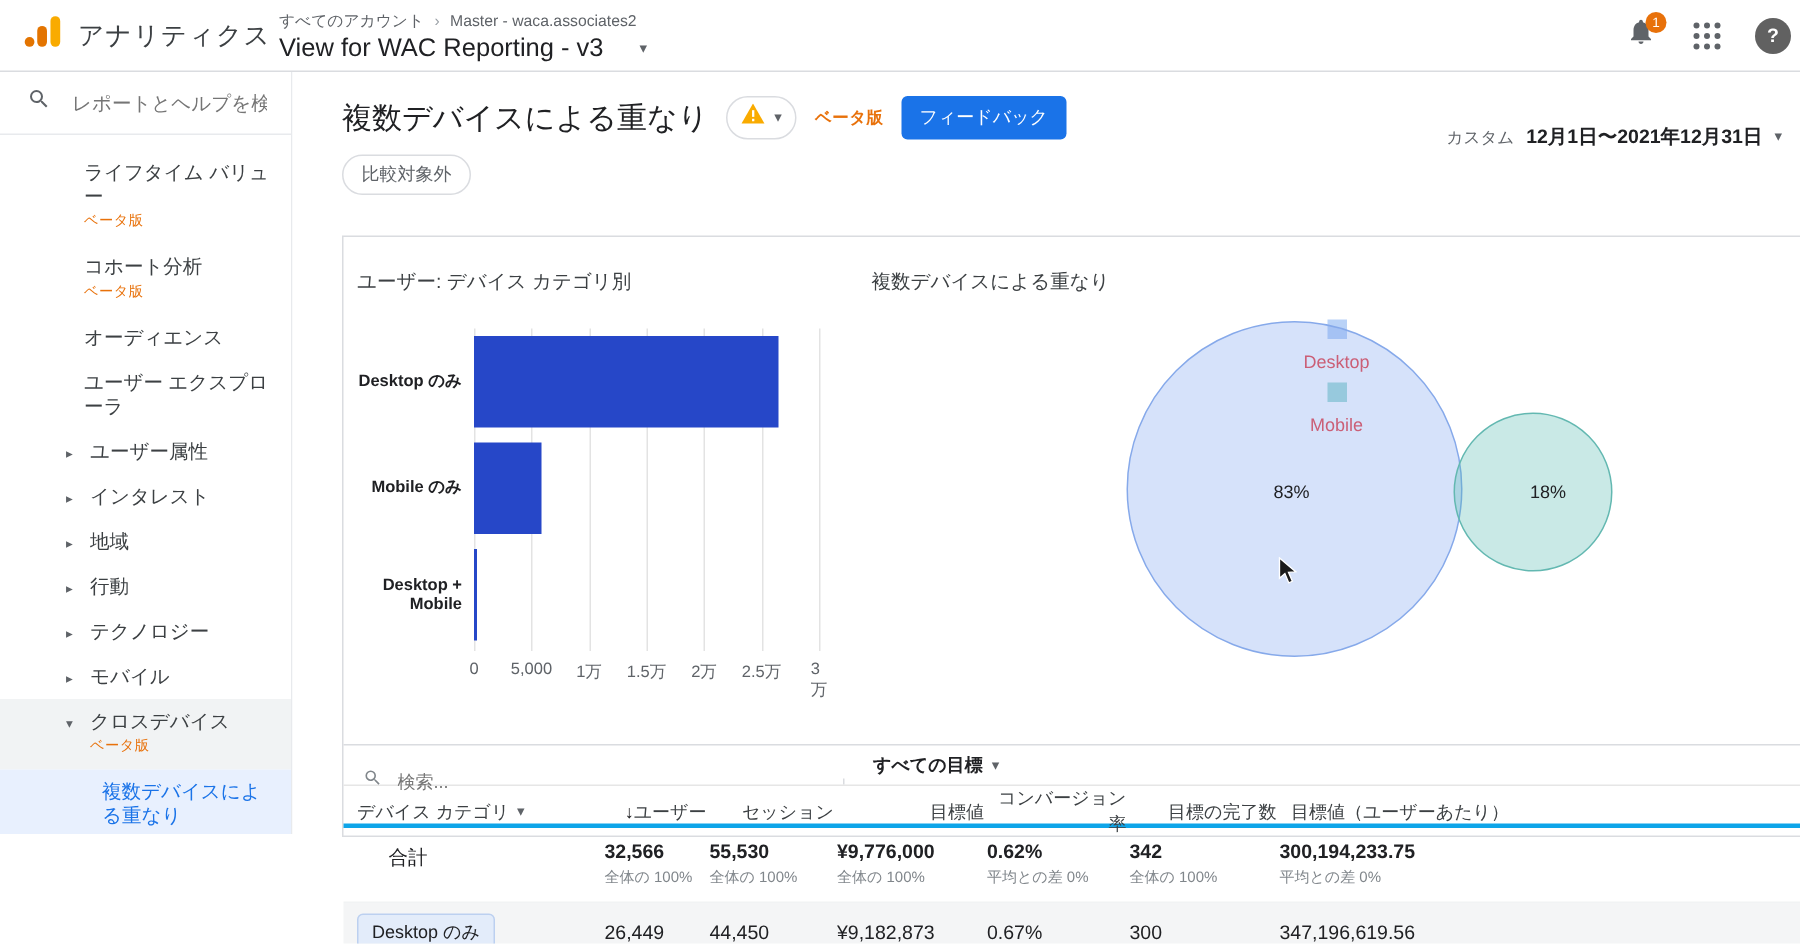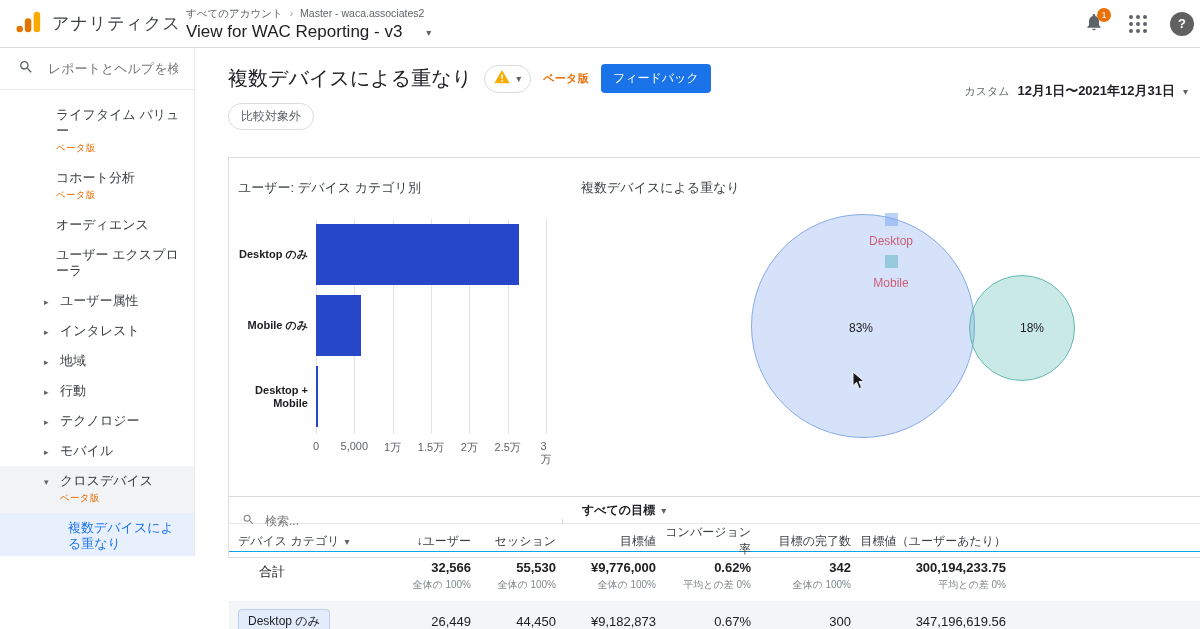--- a/index.html
+++ b/index.html
@@ -89,26 +89,26 @@
   .table-toolbar { height:28px; border-top:1px solid #dadce0; border-bottom:1px solid #e6e6e6;
     display:flex; align-items:stretch; }
   .search-cell { width:334px; display:flex; align-items:center; gap:10px; padding-left:13px;
     border-right:1px solid #dadce0;margin-top:22px; }
   .search-cell input { border:none; outline:none; font-size:12px; color:#5f6368; width:200px;
     background:transparent; font-family:"Liberation Sans","DejaVu Sans",sans-serif; }
   .goal-cell { display:flex; align-items:center; gap:6px; padding-left:19px; font-size:12px;
     font-weight:bold; color:#202124; cursor:pointer; }
   .tgrid { display:grid; grid-template-columns:174px 70px 85px 100px 95px 100px 155px 1fr; }
   .th, .td { font-size:12px; color:#3c4043; }
-  .thead { height:28px; border-bottom:1px solid #0ea5e9; align-items:center; }
+  .thead { height:28px; border-bottom:3px solid #0ea5e9; align-items:center; }
   .th { text-align:right; padding-right:2px; }
   .th.first { text-align:left; padding-left:9px; display:flex; align-items:center; gap:5px; cursor:pointer; }
   .th .sort { color:#202124; }
   .trow-total { padding:8px 0 9px; border-bottom:1px solid #f1f3f4; }
-  .td { text-align:right; padding-right:2px; }
+  .td { padding-right:2px; }
   .td.first { text-align:left; padding-left:30px; font-size:13px; color:#202124; padding-top:3px; }
   .num { font-size:13px; font-weight:bold; color:#202124; }
   .sub { font-size:10px; color:#80868b; margin-top:3px; }
   .trow-data { background:#f4f5f6; padding:7px 0 8px; align-items:center; }
   .trow-data .td { font-size:13px; color:#202124; font-weight:400; }
   .device-chip { display:inline-block; background:#e3ecfa; border:1px solid #bcd0f0; border-radius:4px;
     padding:3px 9px; font-size:12px; color:#202124; margin-left:9px; cursor:pointer; }
 </style>
 </head>
 <body>

